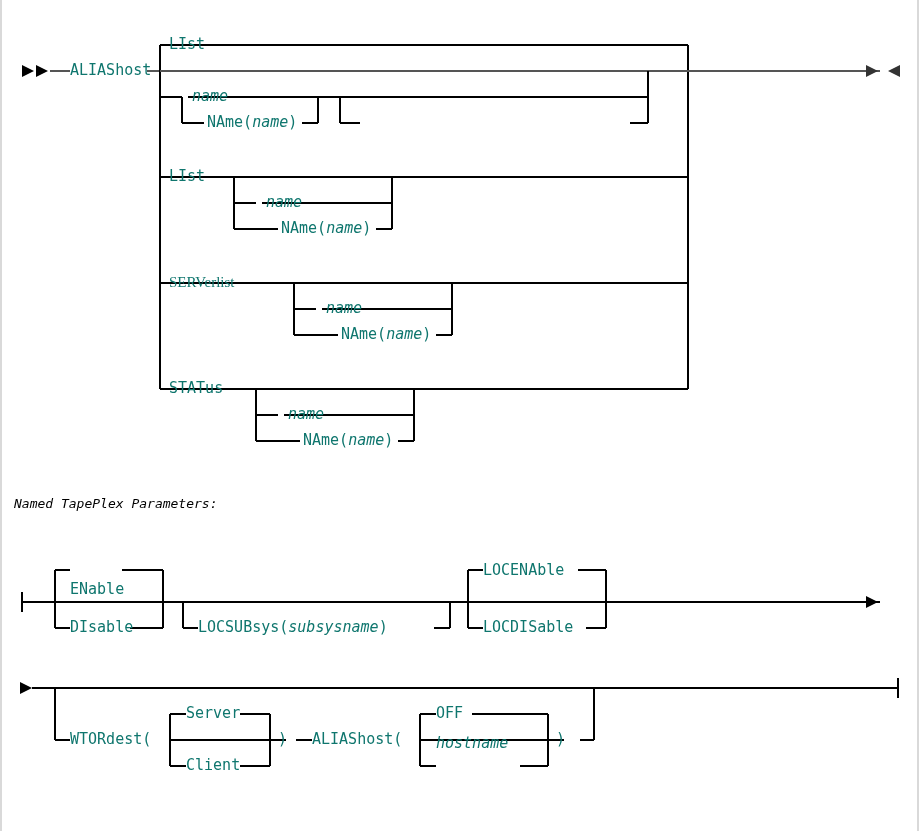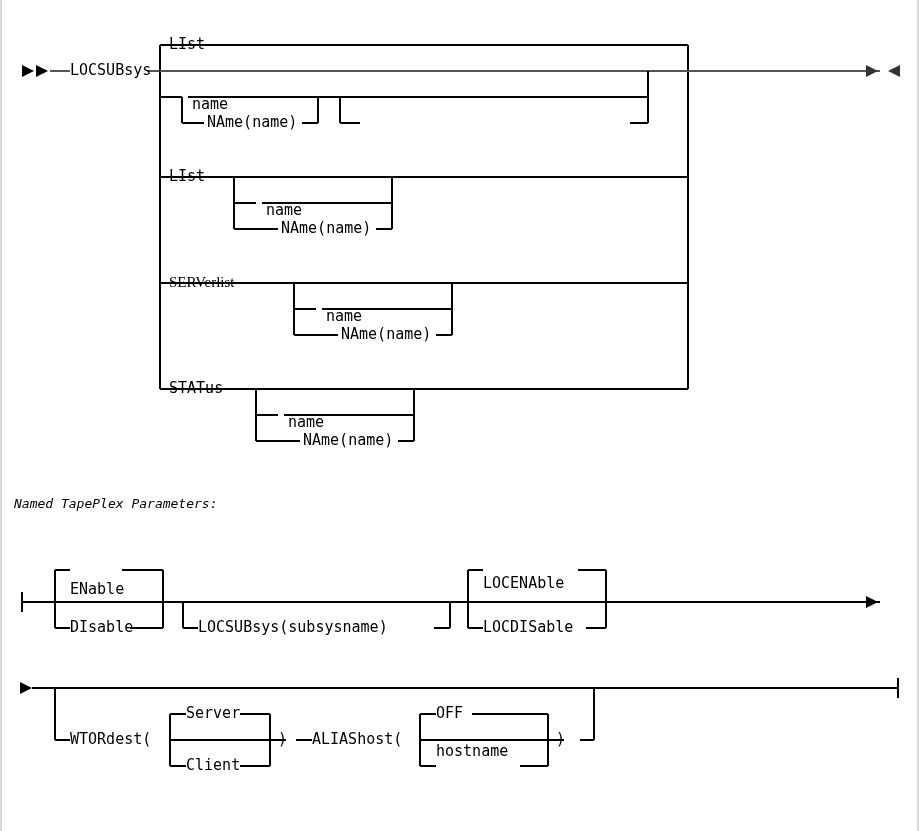--- a/index.html
+++ b/index.html
@@ -5,22 +5,22 @@
   html,body{margin:0;padding:0;background:#ffffff;}
   body{width:919px;height:831px;overflow:hidden;
        font-family:"DejaVu Sans Mono","Liberation Mono",monospace;}
   #root{position:relative;width:919px;height:831px;background:#fff;}
   svg.rail{position:absolute;left:0;top:0;width:919px;height:831px;}
   .ln{stroke:#000;stroke-width:1.6;fill:none;shape-rendering:crispEdges;}
   .lnm{stroke:#555;stroke-width:1.6;fill:none;shape-rendering:crispEdges;}
   .arw{fill:#000;stroke:none;}
   .arwm{fill:#333;stroke:none;}
   .lbl{position:absolute;font-family:"DejaVu Sans Mono","Liberation Mono",monospace;
-       font-size:15px;color:#000000;white-space:pre;line-height:1;}
-  .lbl.it{margin-top:8px;}
+       font-size:15px;color:#0f766e;white-space:pre;line-height:1;}
+  .lbl.it{font-style:italic;}
   .sect{position:absolute;font-family:"DejaVu Sans Mono","Liberation Mono",monospace;
         font-size:13px;font-style:italic;color:#000;white-space:pre;}
   .frame-l{position:absolute;left:0;top:0;width:2px;height:831px;background:#d9d9d9;}
   .frame-r{position:absolute;left:917px;top:0;width:2px;height:831px;background:#d9d9d9;}
 </style>
 </head>
 <body>
 
 <div id="root">
 
@@ -139,21 +139,21 @@
     <path class="ln" d="M420,740 V766"></path>
     <path class="ln" d="M420,766 H436"></path>
     <path class="ln" d="M520,766 H548"></path>
     <path class="ln" d="M420,740 H548"></path>
     <path class="ln" d="M548,740 H564"></path>
     <path class="ln" d="M580,740 H594"></path>
     <path class="ln" d="M594,740 V688"></path>
 
   </svg>
 
-  <div class="lbl" style="left:70px;top:63px;">LOCSUBsys</div>
+  <div class="lbl" style="left:70px;top:63px;">ALIAShost</div>
 
   <div class="lbl" style="left:169px;top:37px;">LIst</div>
 
   <div class="lbl it" style="left:192px;top:89px;">name</div>
   <div class="lbl" style="left:207px;top:115px;"><span>NAme(</span><span class="lbl it" style="position:static;">name</span><span>)</span></div>
 
 
   <div class="lbl" style="left:169px;top:169px;">LIst</div>
   <div class="lbl it" style="left:266px;top:195px;">name</div>
   <div class="lbl" style="left:281px;top:221px;"><span>NAme(</span><span class="lbl it" style="position:static;">name</span><span>)</span></div>
@@ -166,21 +166,21 @@
   <div class="lbl it" style="left:288px;top:407px;">name</div>
   <div class="lbl" style="left:303px;top:433px;"><span>NAme(</span><span class="lbl it" style="position:static;">name</span><span>)</span></div>
 
   <div class="sect" style="left:14px;top:496px;">Named TapePlex Parameters:</div>
 
   <div class="lbl" style="left:70px;top:582px;">ENable</div>
   <div class="lbl" style="left:70px;top:620px;">DIsable</div>
 
   <div class="lbl" style="left:198px;top:620px;"><span>LOCSUBsys(</span><span class="lbl it" style="position:static;">subsysname</span><span>)</span></div>
 
-  <div class="lbl" style="left:483px;top:576px;">LOCENAble</div>
+  <div class="lbl" style="left:483px;top:563px;">LOCENAble</div>
   <div class="lbl" style="left:483px;top:620px;">LOCDISable</div>
 
   <div class="lbl" style="left:70px;top:732px;">WTORdest(</div>
   <div class="lbl" style="left:186px;top:706px;">Server</div>
   <div class="lbl" style="left:186px;top:758px;text-align:right;">Client</div>
   <div class="lbl" style="left:278px;top:732px;">)</div>
 
   <div class="lbl" style="left:312px;top:732px;">ALIAShost(</div>
   <div class="lbl" style="left:436px;top:706px;">OFF</div>
   <div class="lbl it" style="left:436px;top:736px;">hostname</div>

